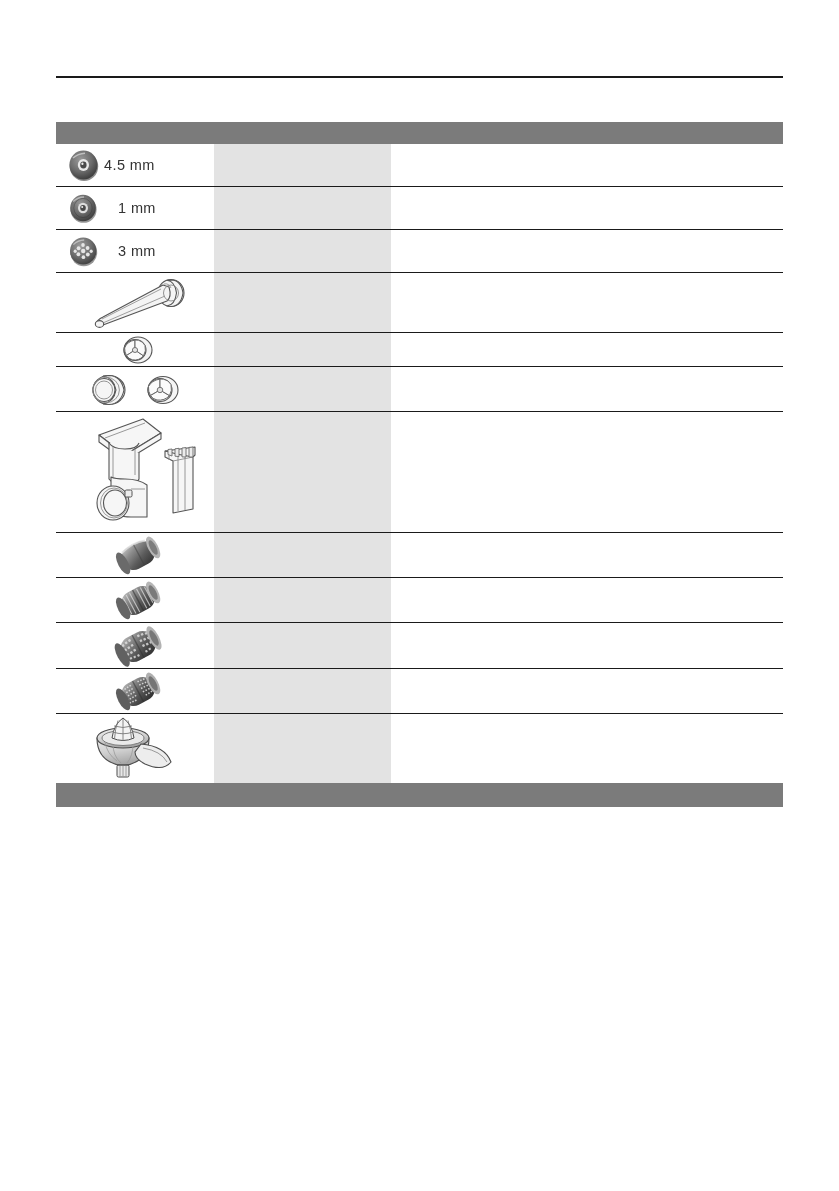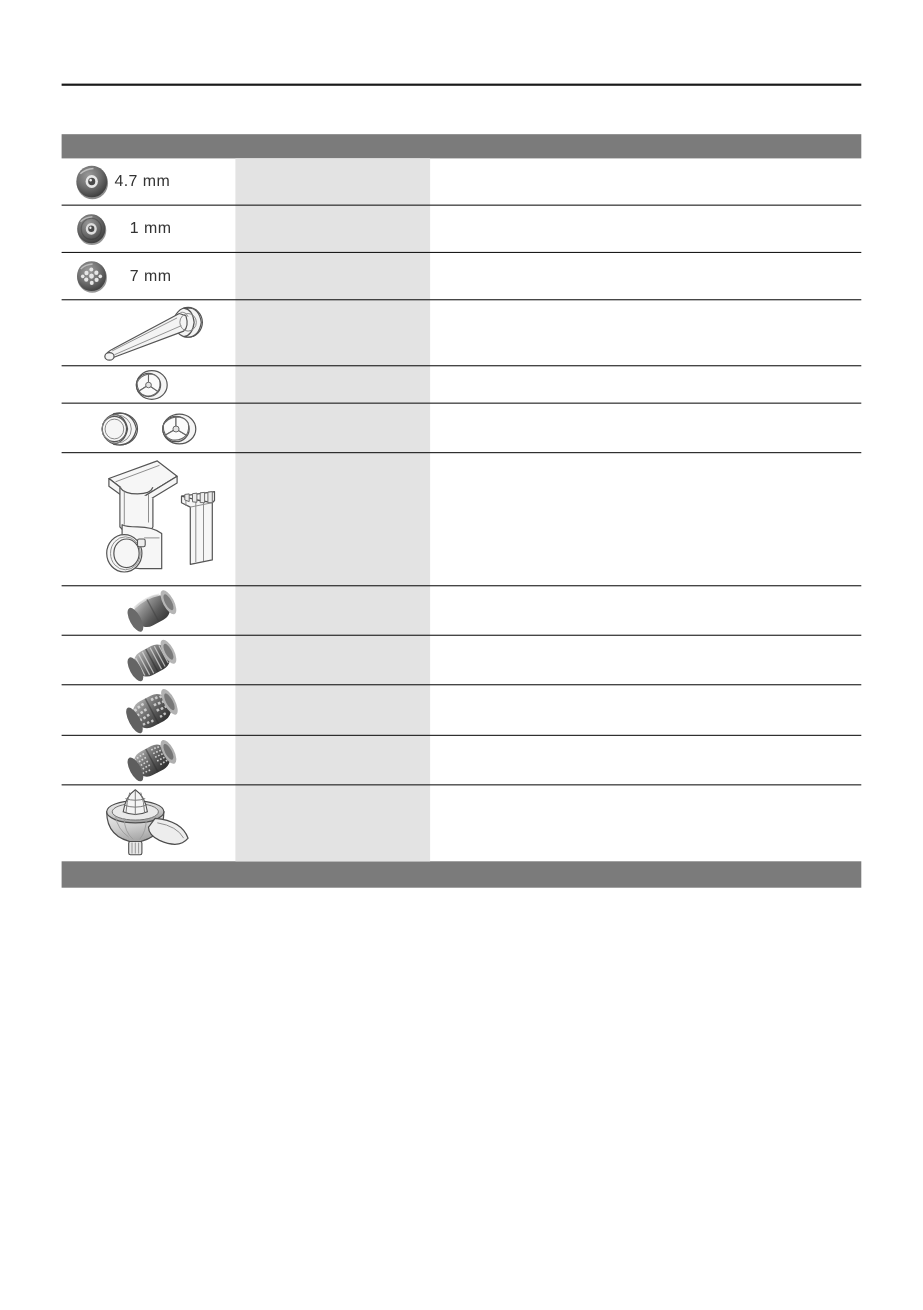--- a/index.html
+++ b/index.html
@@ -142,21 +142,21 @@
               </defs>
               <ellipse cx="20" cy="21.5" rx="14.2" ry="14.6" fill="#2e2e2e" opacity="0.55"></ellipse>
               <ellipse cx="19.4" cy="20" rx="14" ry="14.4" fill="url(#dk1)"></ellipse>
               <ellipse cx="19.4" cy="20" rx="10.4" ry="10.8" fill="none" stroke="#black" stroke-opacity="0.35" stroke-width="1"></ellipse>
               <ellipse cx="19.4" cy="20" rx="5.6" ry="5.9" fill="#e8e8e8"></ellipse>
               <ellipse cx="19.4" cy="20" rx="3.2" ry="3.4" fill="#4a4a4a"></ellipse>
               <ellipse cx="18.4" cy="18.8" rx="1.1" ry="1.2" fill="#ededed"></ellipse>
               <path d="M9 13 Q14 8.5 21 8.2" stroke="#cfcfcf" stroke-width="1.4" fill="none" opacity="0.8"></path>
             </svg>
           </div>
-          <span class="label">4.7 mm</span>
+          <span class="label">4.5 mm</span>
         </div>
         <div class="cell-mid"></div>
         <div class="cell-desc"></div>
       </div>
 
       <div class="row" style="height:43px">
         <div class="cell-img">
           <div class="art-wrap">
             <svg class="art" width="40" height="40" viewBox="0 0 40 40">
               <defs>
@@ -201,21 +201,21 @@
                 <ellipse cx="14.4" cy="23.2" rx="1.9" ry="2"></ellipse>
                 <ellipse cx="23.8" cy="23.4" rx="1.9" ry="2"></ellipse>
                 <ellipse cx="19" cy="14" rx="1.8" ry="1.9"></ellipse>
                 <ellipse cx="19.4" cy="26.2" rx="1.8" ry="1.9"></ellipse>
                 <ellipse cx="11.2" cy="20.2" rx="1.6" ry="1.7"></ellipse>
                 <ellipse cx="27.2" cy="20.2" rx="1.6" ry="1.7"></ellipse>
               </g>
               <path d="M9.4 13.6 Q13.8 9.2 20.2 9" stroke="#cfcfcf" stroke-width="1.3" fill="none" opacity="0.75"></path>
             </svg>
           </div>
-          <span class="label" style="margin-left:14px">7 mm</span>
+          <span class="label" style="margin-left:14px">3 mm</span>
         </div>
         <div class="cell-mid"></div>
         <div class="cell-desc"></div>
       </div>
 
       <div class="row" style="height:60px">
         <div class="cell-img" style="justify-content:center">
           <div class="art-wrap">
             <svg class="art" width="120" height="56" viewBox="0 0 120 56">
               <g fill="#f4f4f4" stroke="#555" stroke-width="1.1" stroke-linejoin="round">

